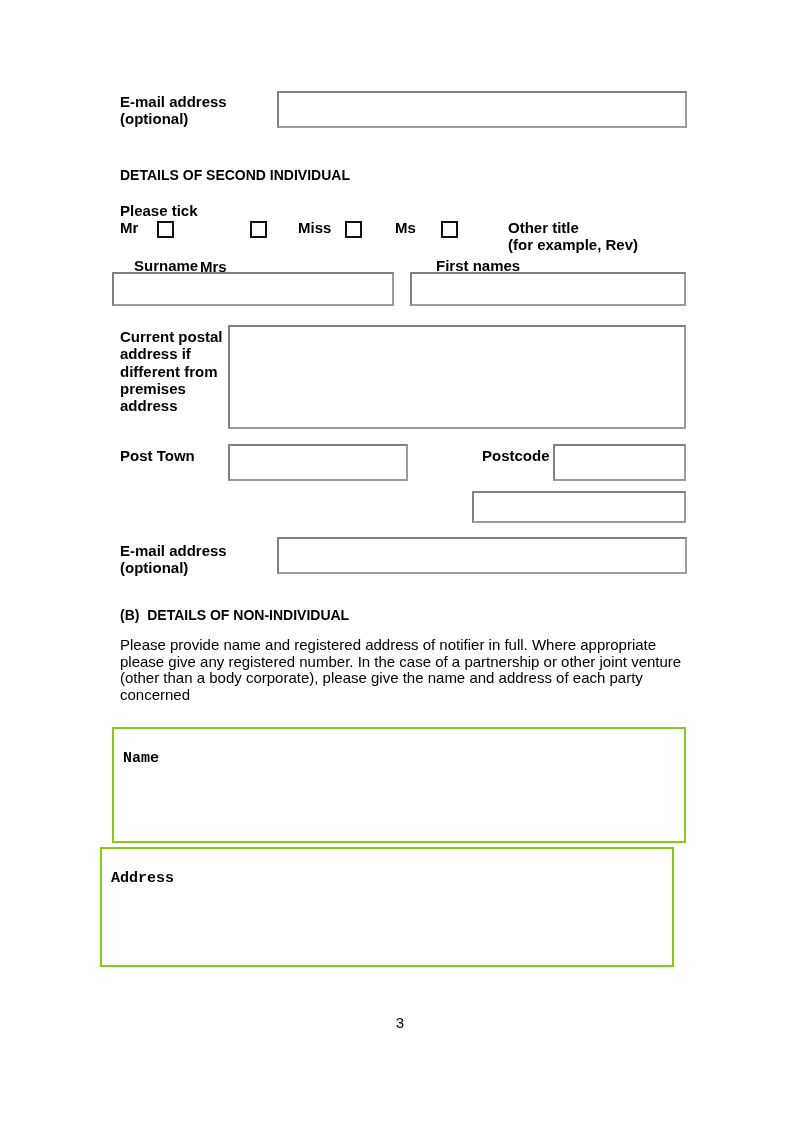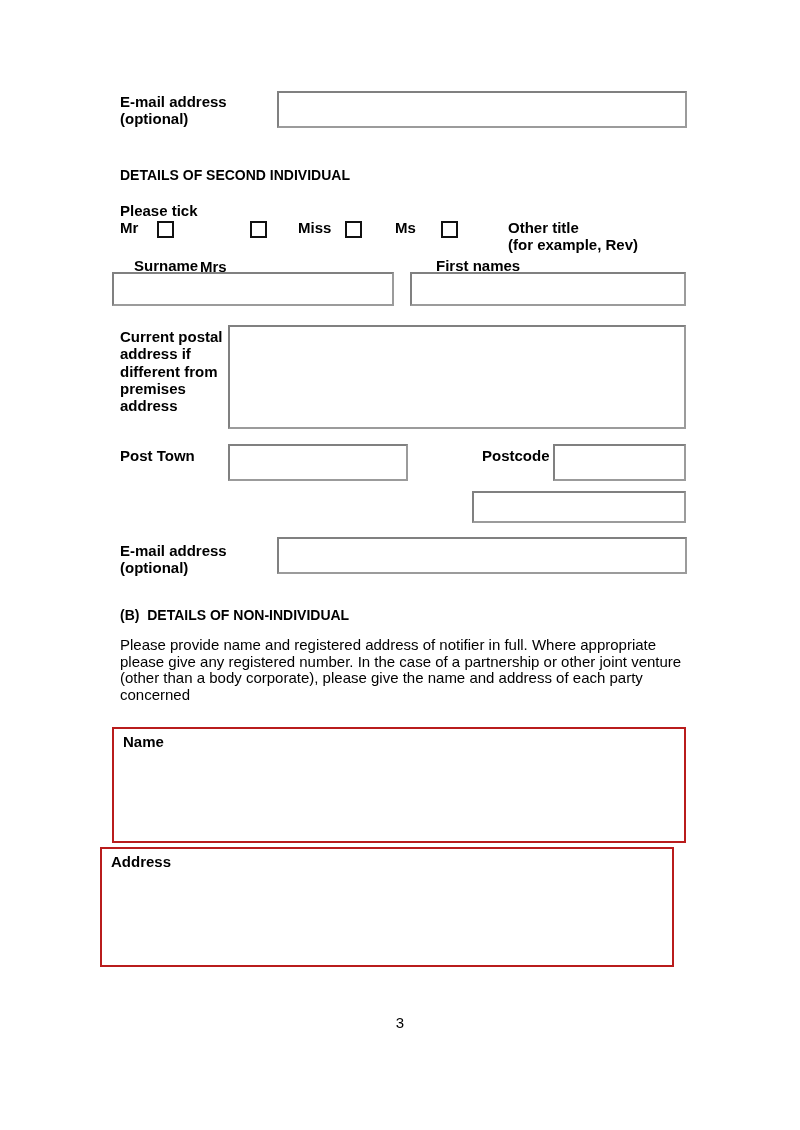--- a/index.html
+++ b/index.html
@@ -51,23 +51,24 @@
     box-sizing:border-box;
   }
   .para {
     position:absolute;
     font-size:15px; font-weight:normal;
     line-height:16.5px;
   }
   .bigbox {
     position:absolute;
     background:#ffffff;
-    border:2px solid #b91c1c;
+    border:2px solid #84cc16;
     box-sizing:border-box;
-    padding:4px 9px;
+    padding:20px 9px;
+    font-family:Liberation Mono, monospace;
   }
   .bigbox .boxlabel {
     font-size:15px; font-weight:bold; line-height:17px;
   }
   .pagenum {
     position:absolute;
     left:0; width:800px;
     text-align:center;
     font-size:15px; font-weight:normal;
   }

